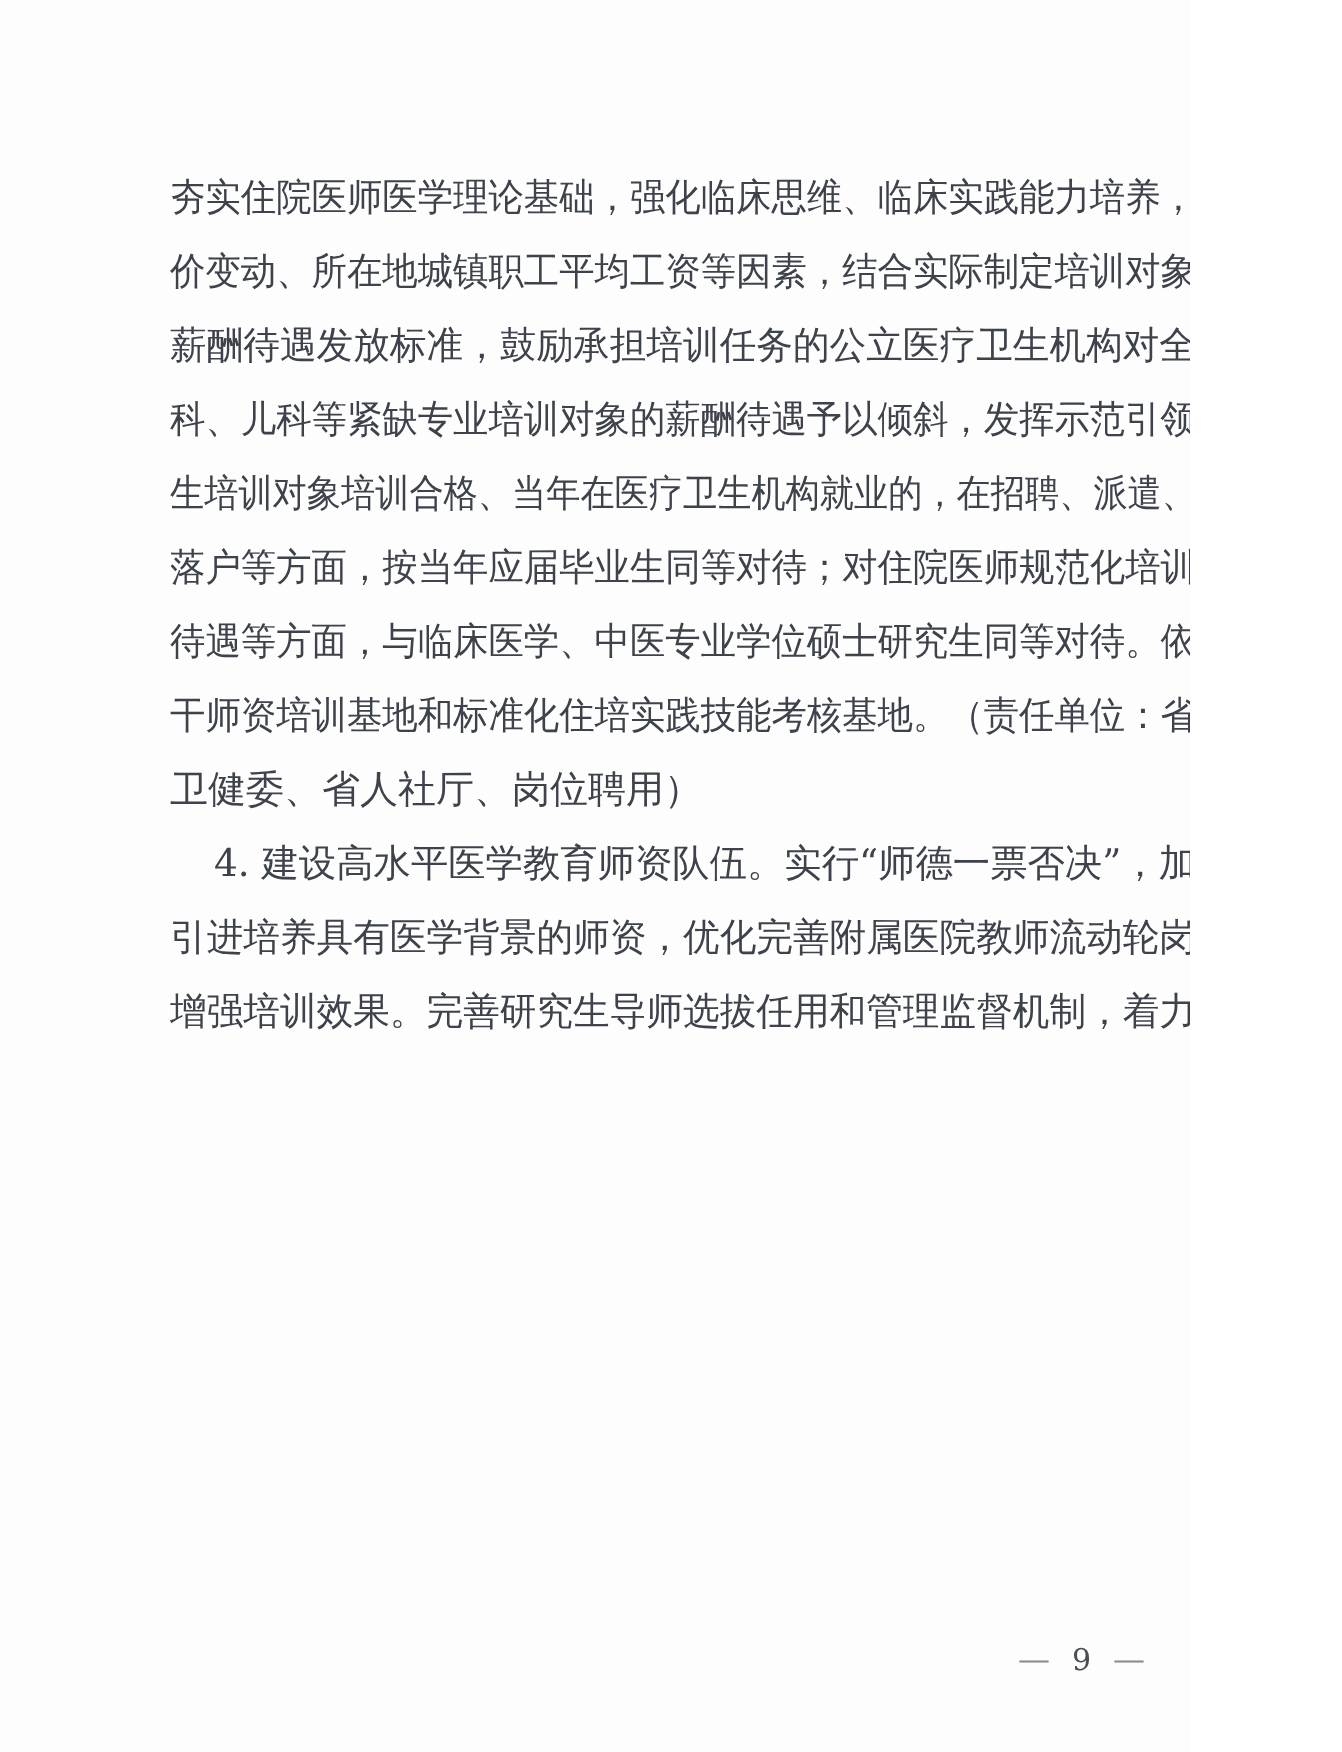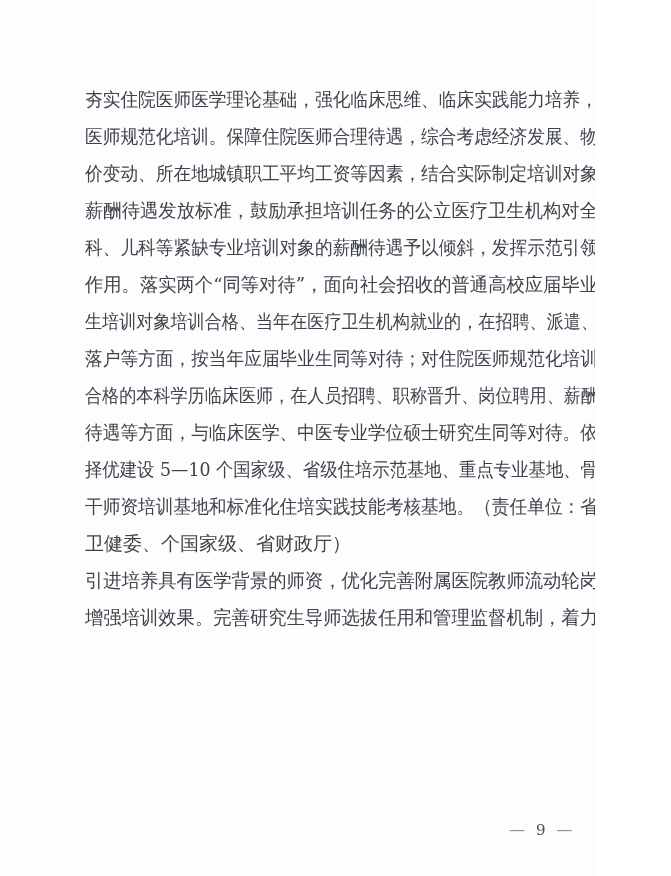--- a/index.html
+++ b/index.html
@@ -54,32 +54,29 @@
     line-height: 22px;
     color: #4b4e57;
   }
 </style>
 </head>
 <body>
 
 <div class="page">
   <div class="body-text">
       <div class="line"><span class="line-inner" style="transform: scaleX(0.931034);">夯实住院医师医学理论基础，强化临床思维、临床实践能力培养，</span></div>
-      <div class="line"><span class="line-inner" style="transform: scaleX(0.931034);">医师规范化培训。保障住院医师合理待遇，综合考虑经济发展、物</span></div>
       <div class="line"><span class="line-inner" style="transform: scaleX(0.931034);">价变动、所在地城镇职工平均工资等因素，结合实际制定培训对象</span></div>
       <div class="line"><span class="line-inner" style="transform: scaleX(0.964286);">薪酬待遇发放标准，鼓励承担培训任务的公立医疗卫生机构对全</span></div>
       <div class="line"><span class="line-inner" style="transform: scaleX(0.931034);">科、儿科等紧缺专业培训对象的薪酬待遇予以倾斜，发挥示范引领</span></div>
-      <div class="line"><span class="line-inner" style="transform: scaleX(0.963493);">作用。落实两个“同等对待”，面向社会招收的普通高校应届毕业</span></div>
       <div class="line"><span class="line-inner" style="transform: scaleX(0.9);">生培训对象培训合格、当年在医疗卫生机构就业的，在招聘、派遣、</span></div>
       <div class="line"><span class="line-inner" style="transform: scaleX(0.931034);">落户等方面，按当年应届毕业生同等对待；对住院医师规范化培训</span></div>
-      <div class="line"><span class="line-inner" style="transform: scaleX(0.9);">合格的本科学历临床医师，在人员招聘、职称晋升、岗位聘用、薪酬</span></div>
       <div class="line"><span class="line-inner" style="transform: scaleX(0.931034);">待遇等方面，与临床医学、中医专业学位硕士研究生同等对待。依</span></div>
-      <div class="line"><span class="line-inner" style="transform: scaleX(0.913853);">择优建设 5—10 个国家级、省级住培示范基地、重点专业基地、骨</span></div>
       <div class="line"><span class="line-inner" style="transform: scaleX(0.931034);">干师资培训基地和标准化住培实践技能考核基地。（责任单位：省</span></div>
-      <div class="line"><span class="line-inner">卫健委、个国家级、省财政厅）</span></div>
+      <div class="line"><span class="line-inner">卫健委、省人社厅、岗位聘用）</span></div>
+      <div class="line"><span class="line-inner" style="margin-left: 22px; transform: scaleX(0.982768);">4. 建设高水平医学教育师资队伍。实行“师德一票否决”，加</span></div>
       <div class="line"><span class="line-inner" style="transform: scaleX(0.964286);">引进培养具有医学背景的师资，优化完善附属医院教师流动轮岗</span></div>
       <div class="line"><span class="line-inner" style="transform: scaleX(0.964286);">增强培训效果。完善研究生导师选拔任用和管理监督机制，着力</span></div>
     </div>
   <div class="footer">
     <span class="dash">—</span>
     <span class="pagenum">9</span>
     <span class="dash">—</span>
   </div>
 </div>
 

